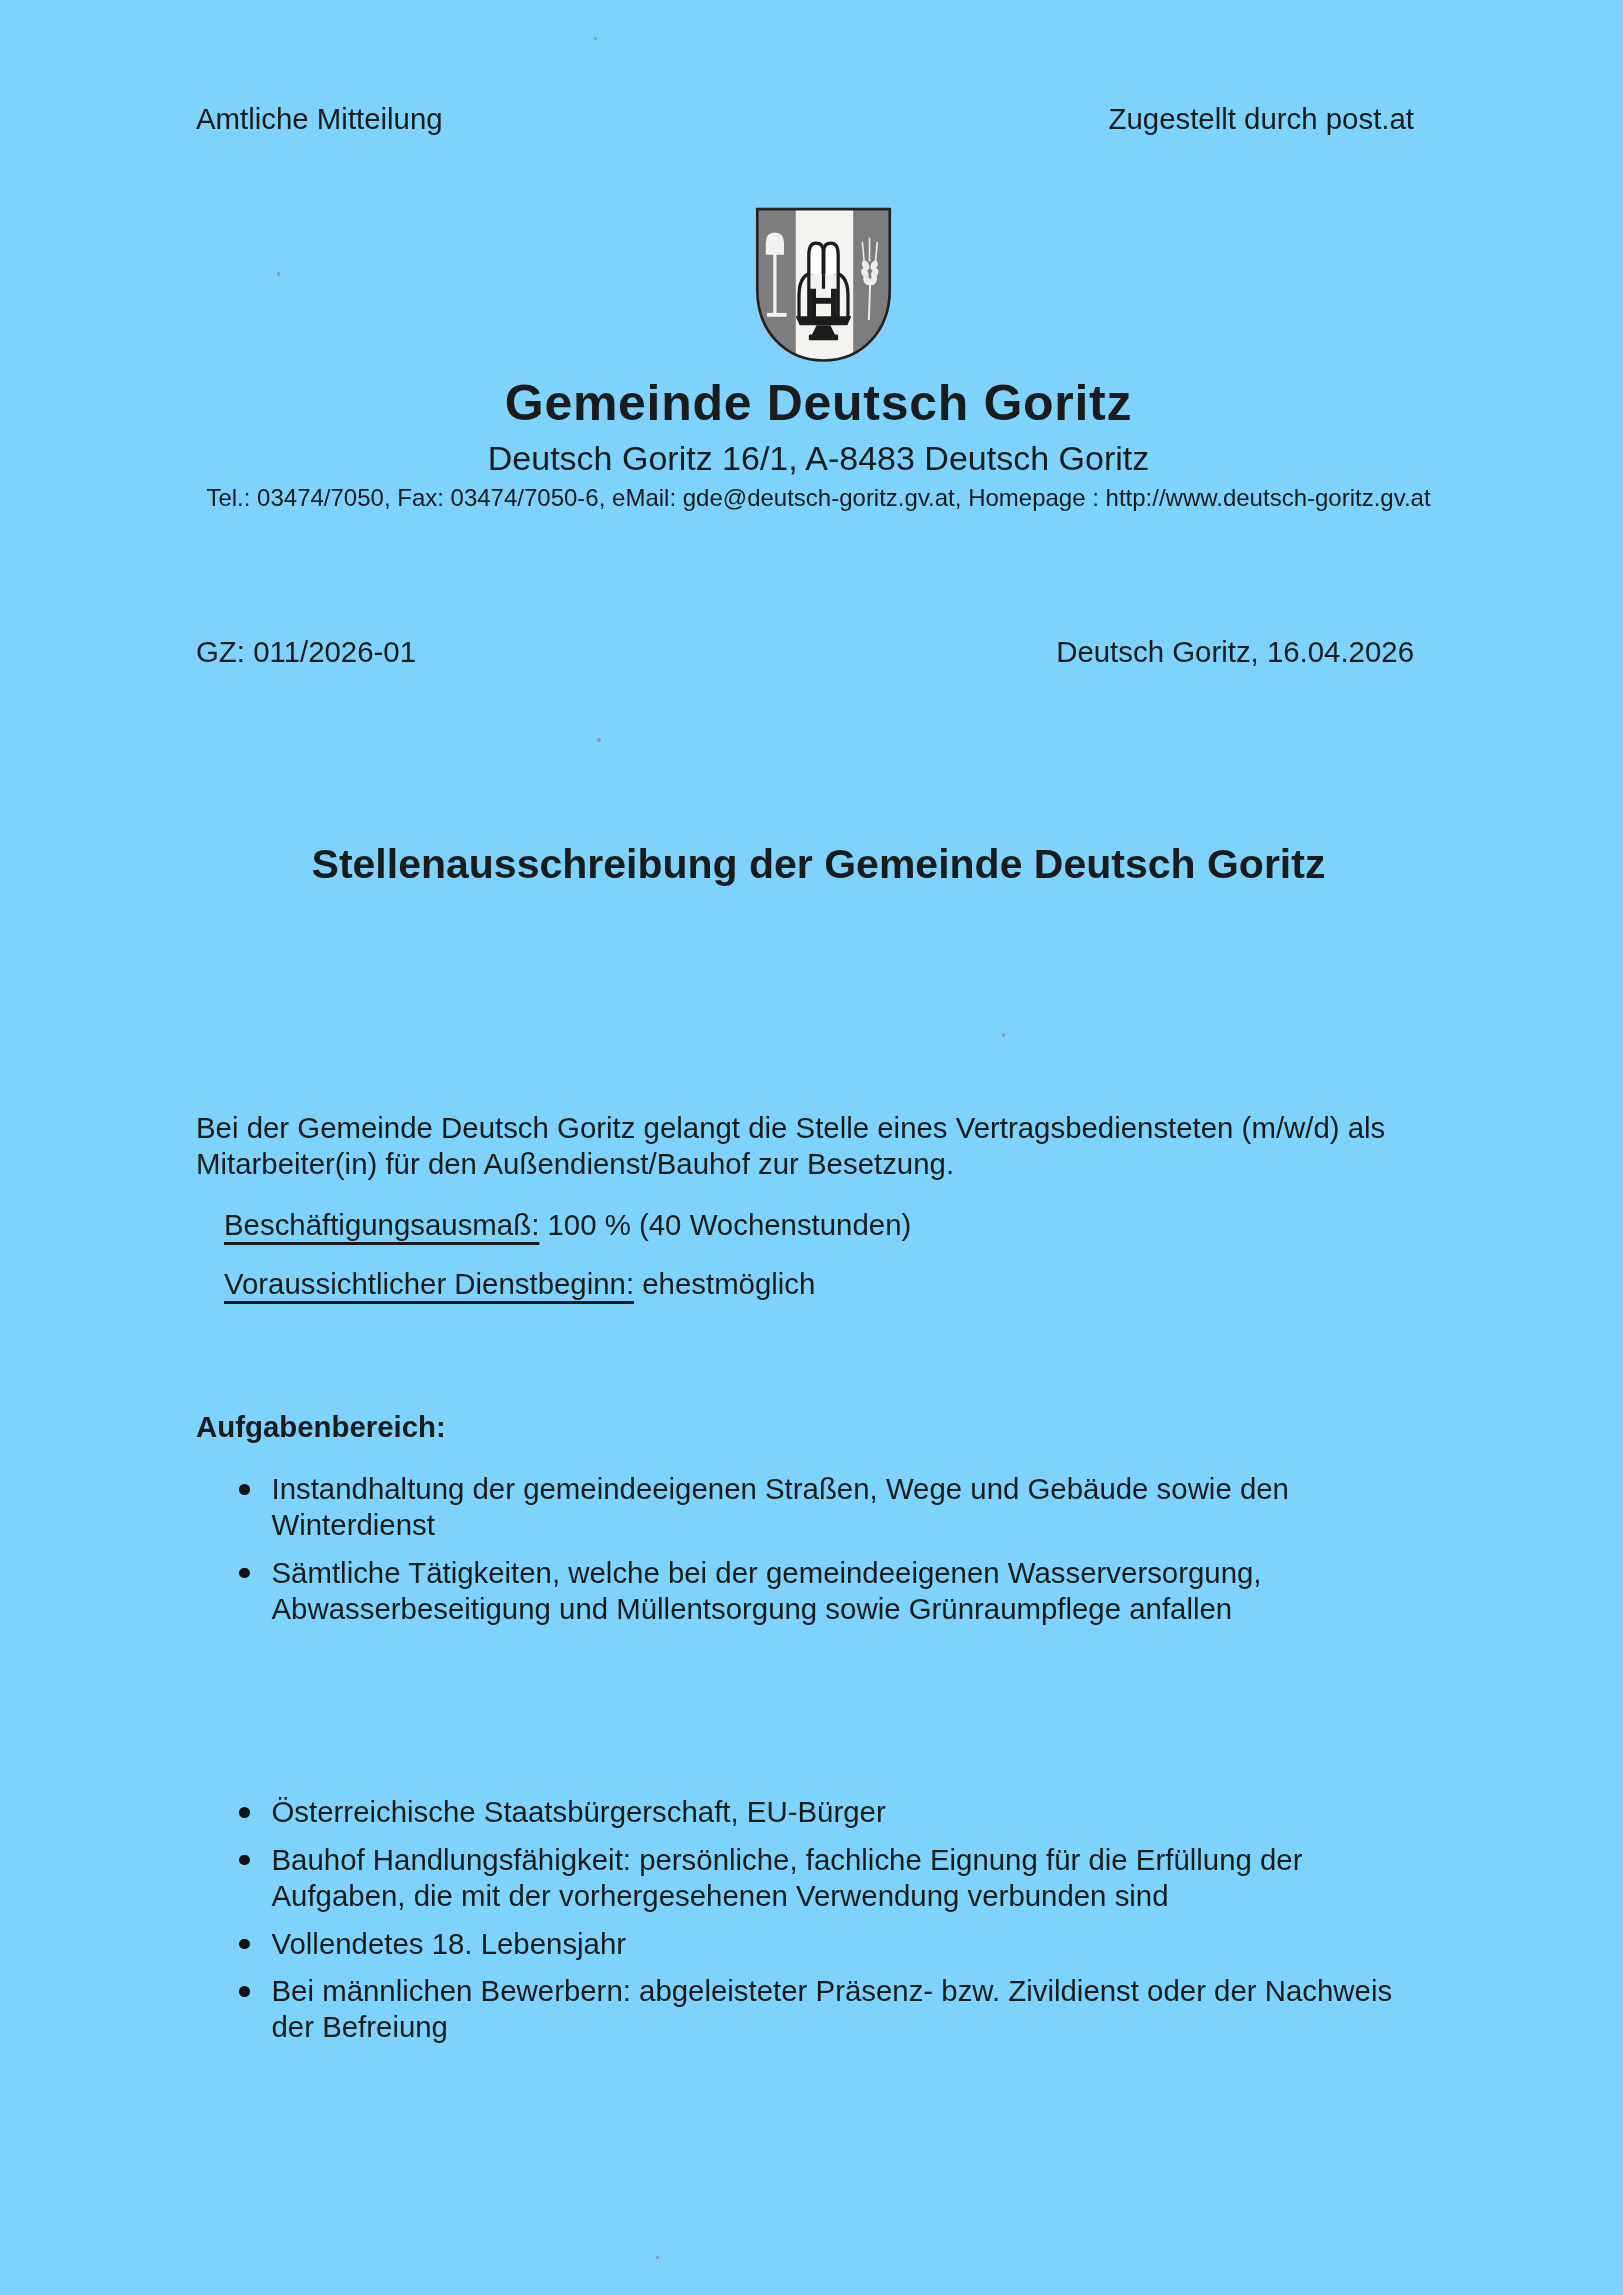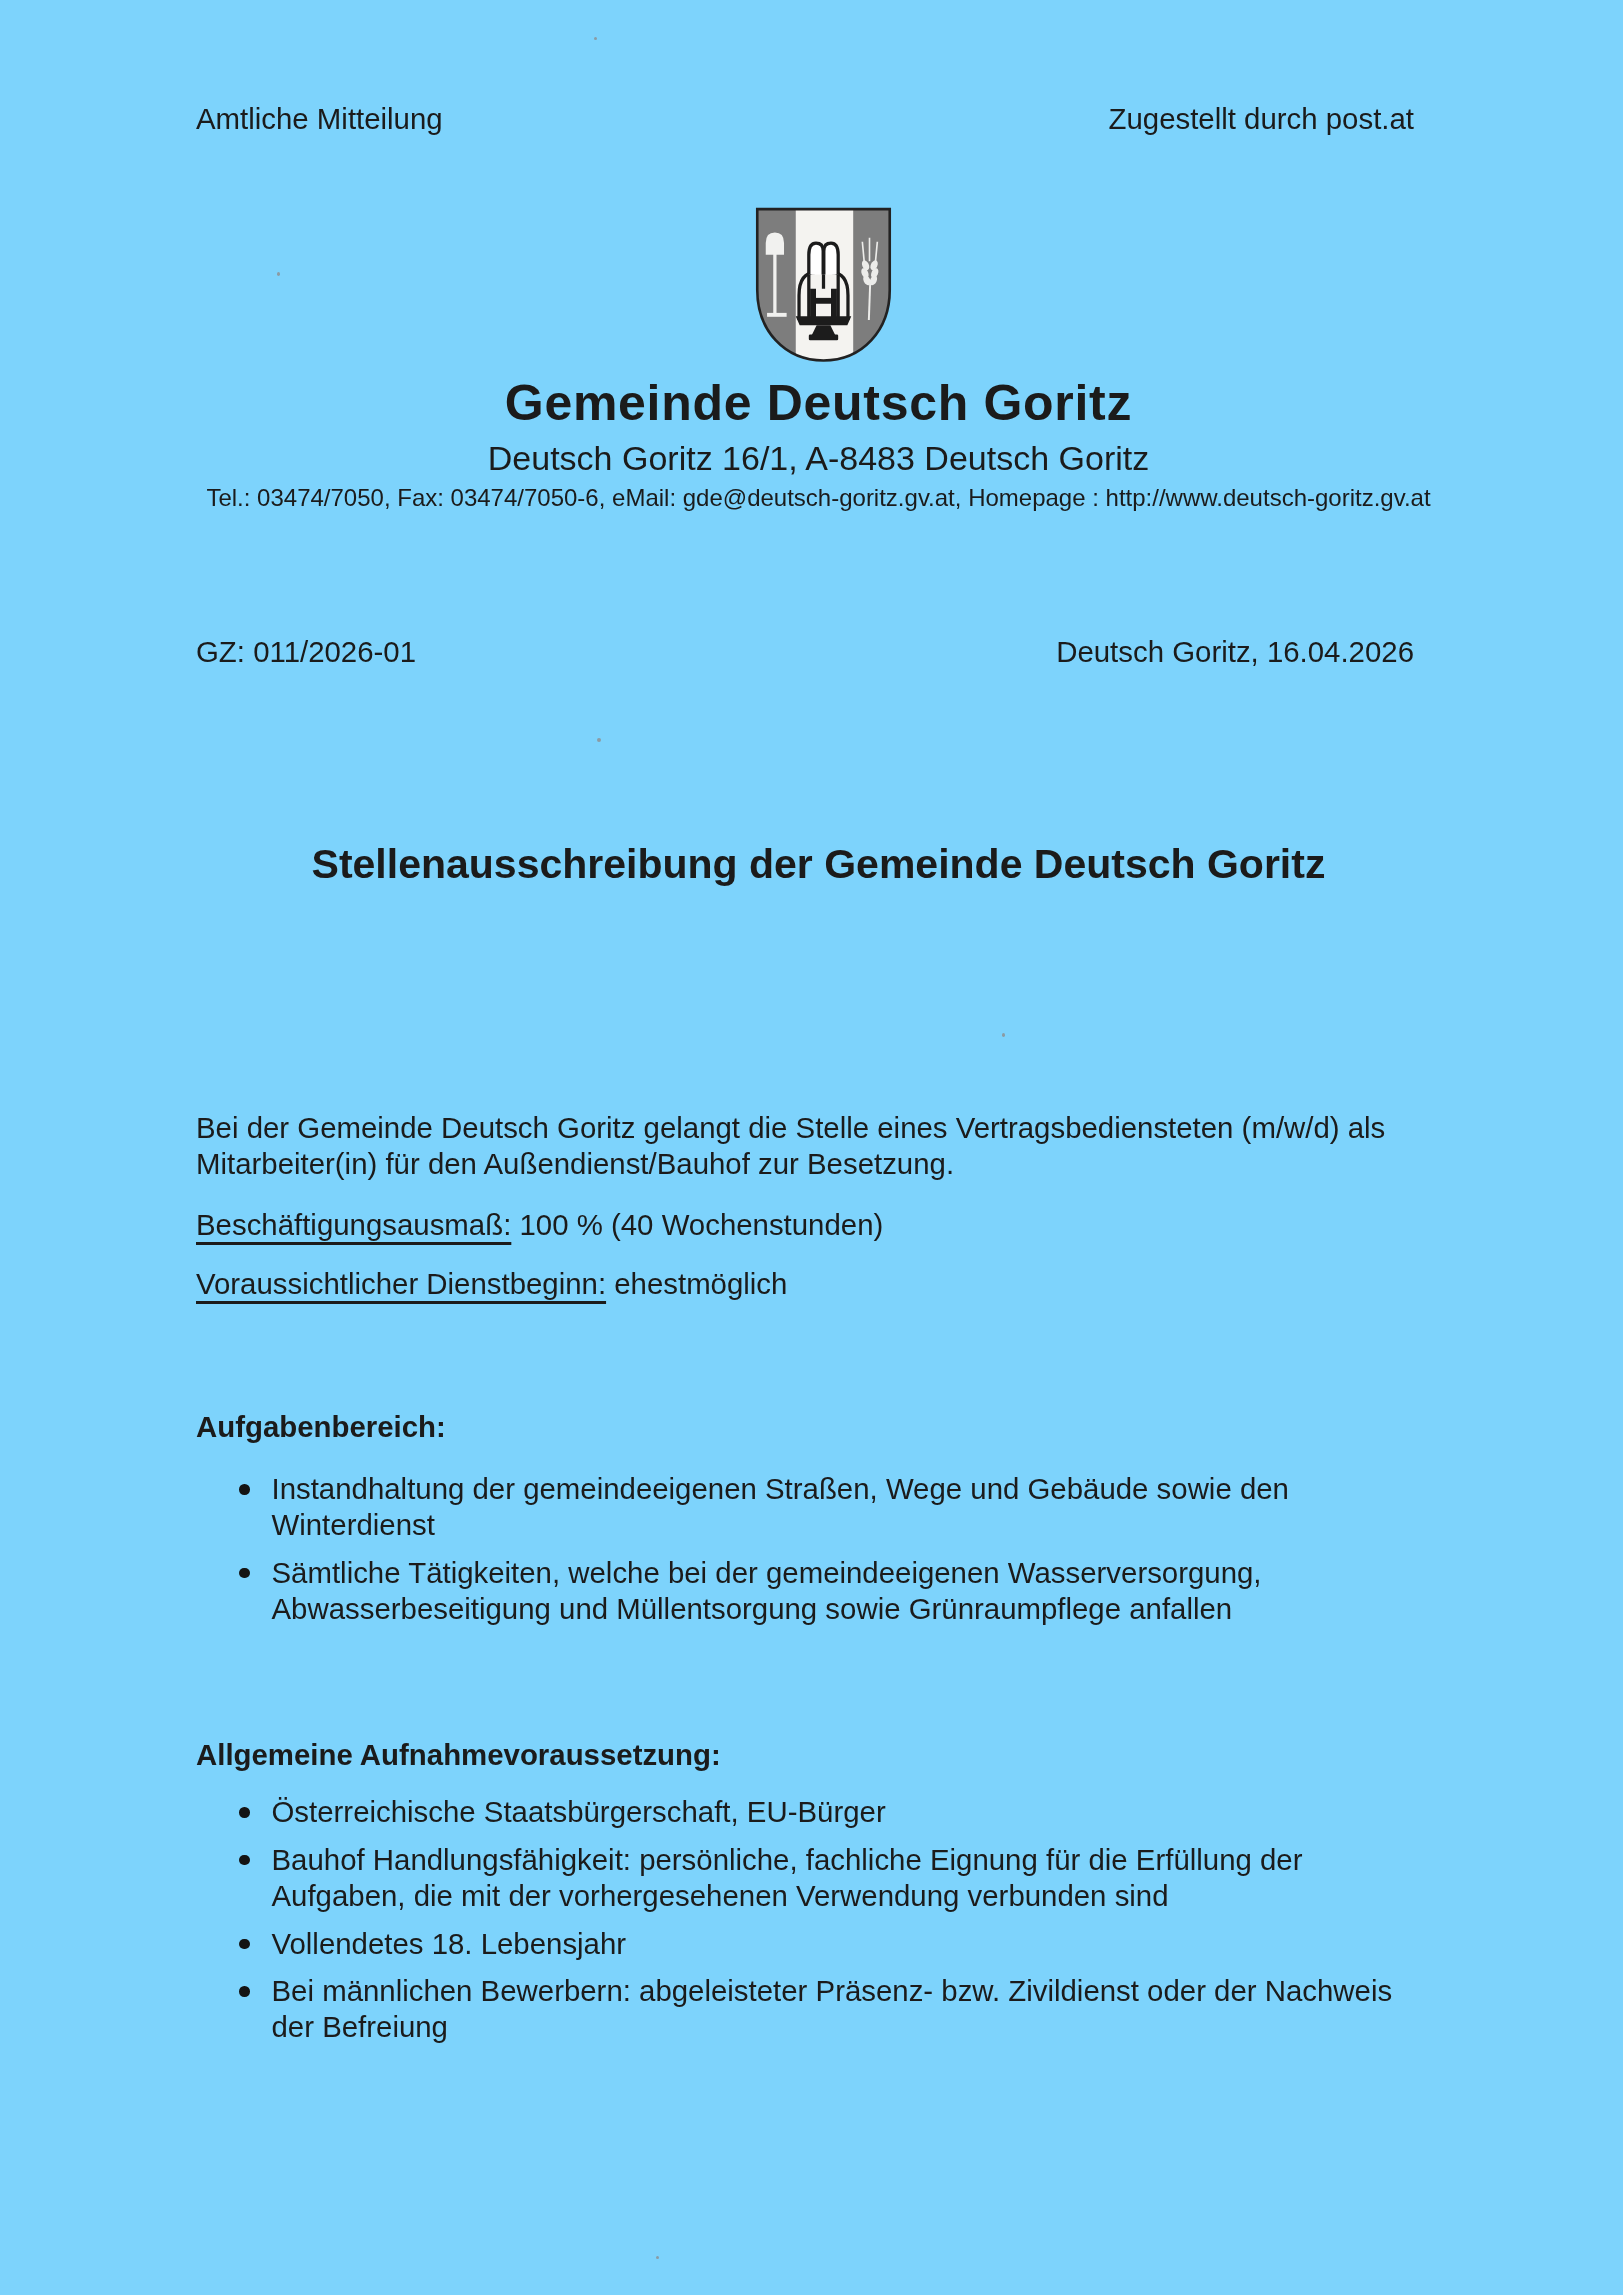--- a/index.html
+++ b/index.html
@@ -30,21 +30,21 @@
 
   .subject{top:825px;font-size:41px;font-weight:700;margin-top:16px;}
   .position{top:911px;font-size:46px;font-weight:700;}
 
   .bodytext{font-size:29.4px;line-height:36px;}
   .intro{top:1110px;left:196px;width:1237px;}
 
   .kv{left:196px;font-size:29.4px;line-height:1.25;}
   .kv-besch{top:1207px;}
   .kv-voraus{top:1266px;}
-  .ul{text-decoration:underline;text-decoration-thickness:3.3px;text-underline-offset:6.5px;}
+  .ul{text-decoration:underline;text-decoration-thickness:3.3px;text-underline-offset:6.5px;margin-left:28px;}
 
   .sec-h{left:196px;font-size:29.4px;font-weight:700;line-height:1.2;}
   .sec-h1{top:1409px;}
   .sec-h2{top:1737px;}
 
   .list{left:196px;}
   .list1{top:1471px;}
   .list2{top:1794px;}
   .li{display:flex;align-items:flex-start;margin-bottom:11.8px;}
   .dot{flex:none;margin-left:43px;margin-top:13px;width:10.5px;height:10.5px;border-radius:50%;background:#141414;}
@@ -140,21 +140,20 @@
     <div class="li">
       <span class="dot"></span>
       <span class="li-t">Instandhaltung der gemeindeeigenen Straßen, Wege und Gebäude sowie den Winterdienst</span>
     </div>
     <div class="li">
       <span class="dot"></span>
       <span class="li-t">Sämtliche Tätigkeiten, welche bei der gemeindeeigenen Wasserversorgung, Abwasserbeseitigung und Müllentsorgung sowie Grünraumpflege anfallen</span>
     </div>
   </div>
 
-  <div class="abs sec-h sec-h2">Allgemeine Aufnahmevoraussetzung:</div>
 
   <div class="abs list list2">
     <div class="li">
       <span class="dot"></span>
       <span class="li-t">Österreichische Staatsbürgerschaft, EU-Bürger</span>
     </div>
     <div class="li">
       <span class="dot"></span>
       <span class="li-t">Bauhof Handlungsfähigkeit: persönliche, fachliche Eignung für die Erfüllung der Aufgaben, die mit der vorhergesehenen Verwendung verbunden sind</span>
     </div>

